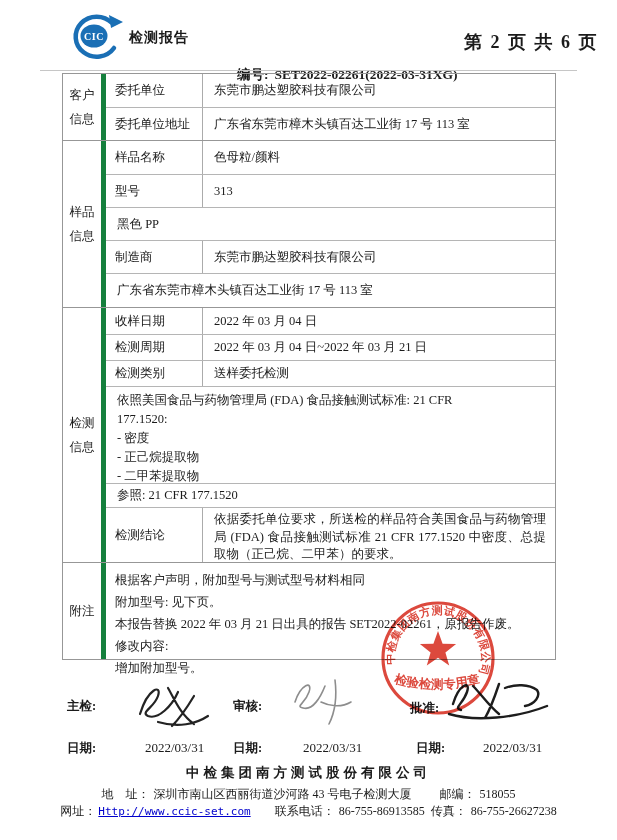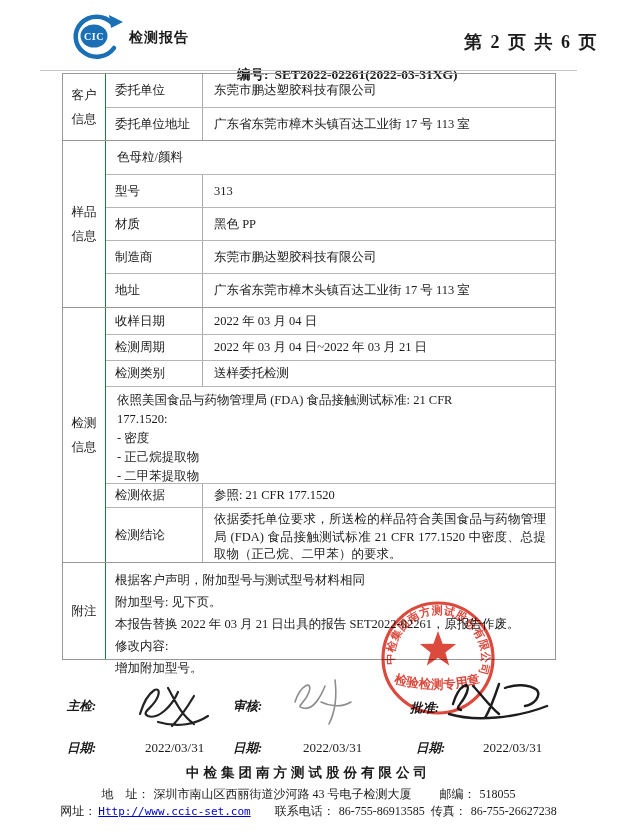--- a/index.html
+++ b/index.html
@@ -22,21 +22,21 @@
   
   .report-table {
     position:absolute; left:62px; top:73px; width:494px;
     border:1.5px solid #979797; font-size:12.5px;
   }
   .section { display:flex; border-top:1.5px solid #979797; }
   .section:first-child { border-top:none; }
   .section-label {
     width:43px; flex:0 0 43px;
     display:flex; align-items:center; justify-content:center; text-align:center;
-    border-right:1px solid #15803d;
+    border-right:5px solid #15803d;
     white-space:pre-line; line-height:24px; font-size:12.5px;
   }
   .rows { flex:1; display:flex; flex-direction:column; }
   .row { display:flex; border-top:1px solid #b5b5b5; }
   .row:first-child { border-top:none; }
   .cell-label {
     width:97px; flex:0 0 97px; padding-left:9px;
     border-right:1px solid #ababab;
     display:flex; align-items:center;
   }
@@ -45,21 +45,21 @@
   .cell-value.ml {
     align-items:flex-start; padding-top:4px;
     white-space:pre-line; line-height:19px; display:block;
   }
   .cell-value.notes { align-items:flex-start; padding-top:6px; white-space:pre-line; line-height:22px; display:block; }
   .cell-value.just { display:block; padding:3px 9px 0 11px; line-height:17.5px; text-align:justify; }
   .rh33{height:33px} .rh34{height:34px} .rh26{height:26px}
   .rh97{height:97px} .rh24{height:24px} .rh55{height:55px} .rh96{height:96px}
 
   
-  .sig-label { position:absolute; font-size:12.5px; font-weight:bold; z-index:2;font-style:italic; }
+  .sig-label { position:absolute; font-size:12.5px; font-weight:bold; z-index:2; }
   .sig-svg { position:absolute; z-index:4; }
   .date-value { position:absolute; font-size:13px; z-index:2; }
 
   
   .stamp { position:absolute; left:378px; top:598px; width:120px; height:120px;
            mix-blend-mode:multiply; opacity:0.92; z-index:5; }
 
   
   .footer-company { position:absolute; top:764px; left:0; width:617px; text-align:center;
                     font-size:13.5px; font-weight:bold; letter-spacing:4px; }
@@ -103,36 +103,35 @@
           <div class="cell-value">广东省东莞市樟木头镇百达工业街 17 号 113 室</div>
         </div>
       </div>
     </div>
 
     <div class="section">
       <div class="section-label">样品
 信息</div>
       <div class="rows">
         <div class="row rh33">
+          <div class="cell-label">样品名称</div>
           <div class="cell-value">色母粒/颜料</div>
         </div>
         <div class="row rh33">
           <div class="cell-label">型号</div>
           <div class="cell-value">313</div>
         </div>
         <div class="row rh33">
-          <div class="cell-label">材质</div>
           <div class="cell-value">黑色 PP</div>
         </div>
         <div class="row rh33">
           <div class="cell-label">制造商</div>
           <div class="cell-value">东莞市鹏达塑胶科技有限公司</div>
         </div>
         <div class="row rh34">
-          <div class="cell-label">地址</div>
           <div class="cell-value">广东省东莞市樟木头镇百达工业街 17 号 113 室</div>
         </div>
       </div>
     </div>
 
     <div class="section">
       <div class="section-label">检测
 信息</div>
       <div class="rows">
         <div class="row rh26">
@@ -148,21 +147,20 @@
           <div class="cell-value">送样委托检测</div>
         </div>
         <div class="row rh97">
           <div class="cell-value ml">依照美国食品与药物管理局 (FDA) 食品接触测试标准: 21 CFR
 177.1520:
 - 密度
 - 正己烷提取物
 - 二甲苯提取物</div>
         </div>
         <div class="row rh24">
-          <div class="cell-label">检测依据</div>
           <div class="cell-value">参照: 21 CFR 177.1520</div>
         </div>
         <div class="row rh55">
           <div class="cell-label">检测结论</div>
           <div class="cell-value just">依据委托单位要求，所送检的样品符合美国食品与药物管理局 (FDA) 食品接触测试标准 21 CFR 177.1520 中密度、总提取物（正己烷、二甲苯）的要求。</div>
         </div>
       </div>
     </div>
 
     <div class="section">

